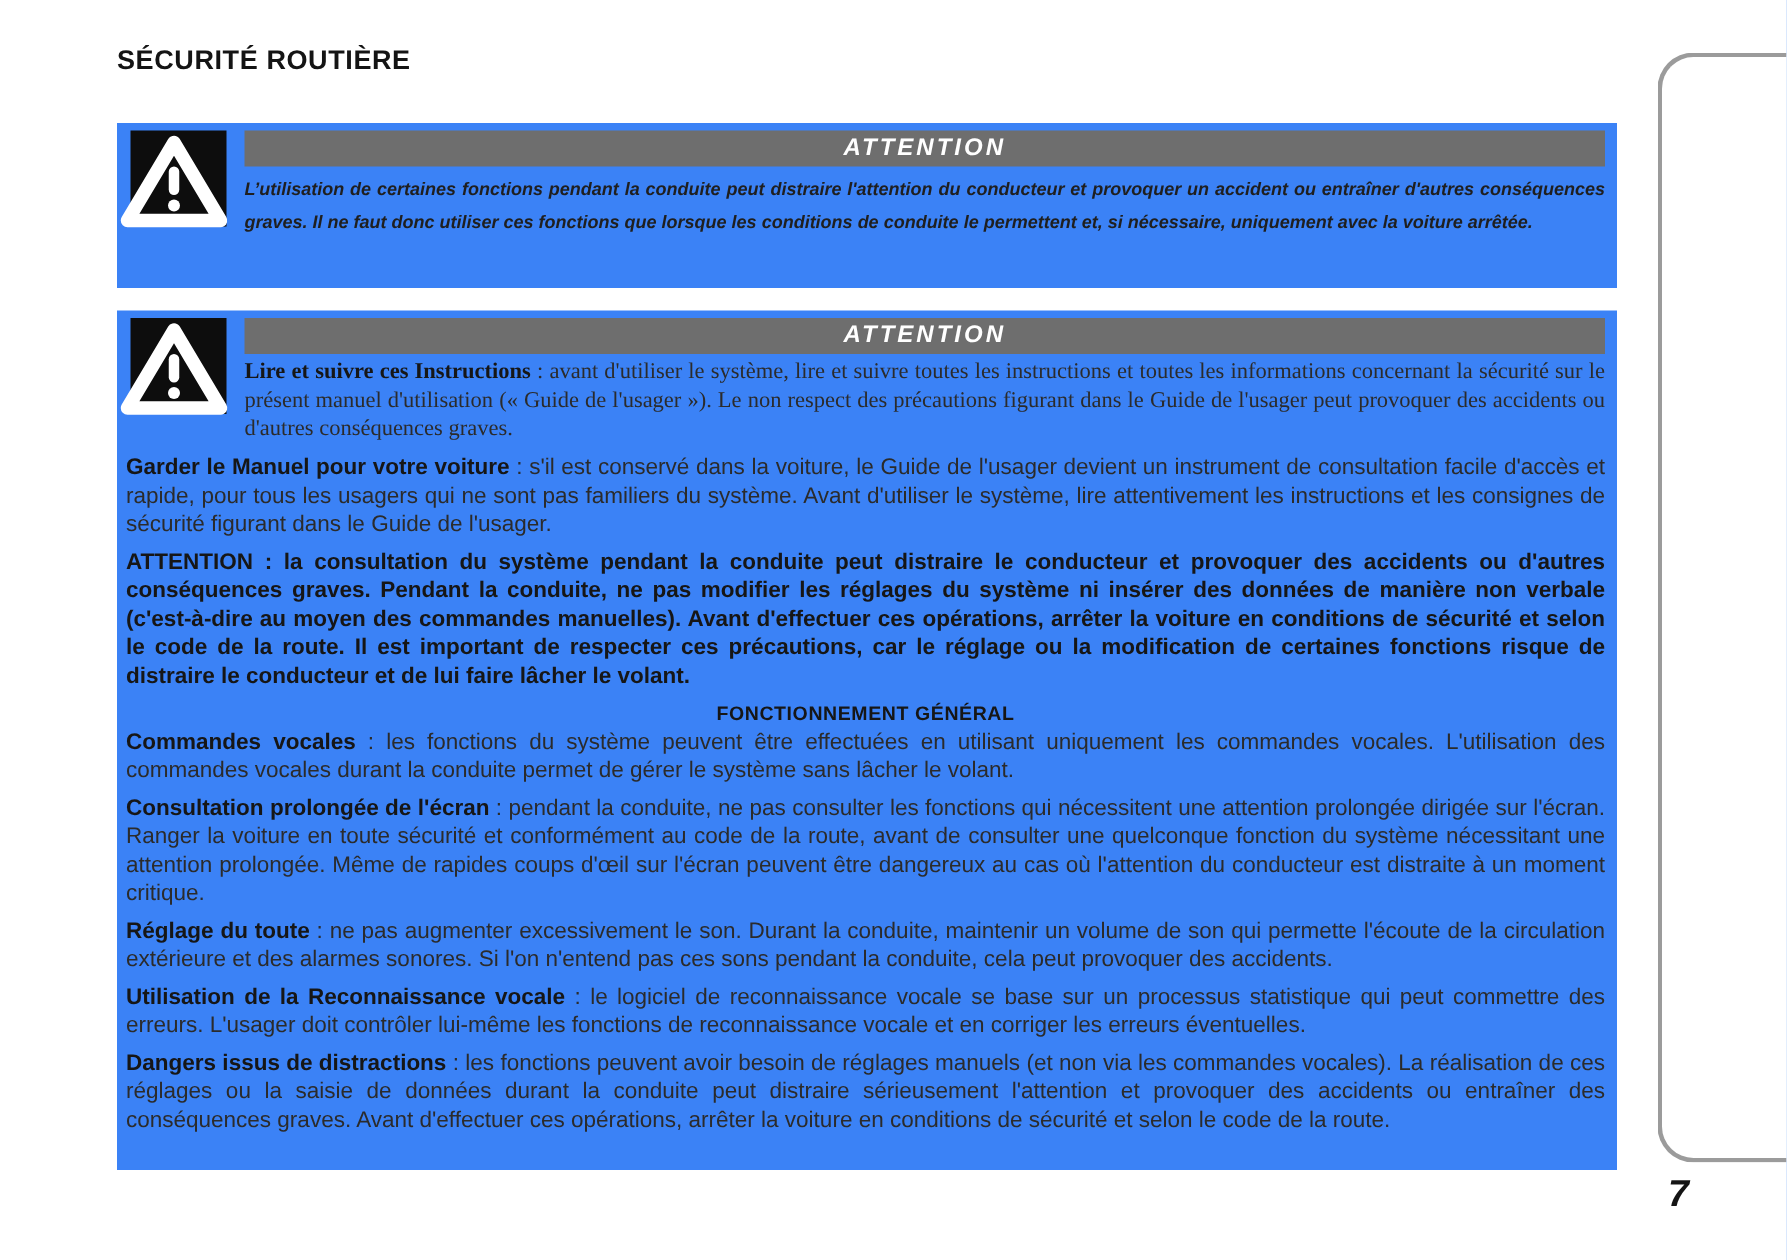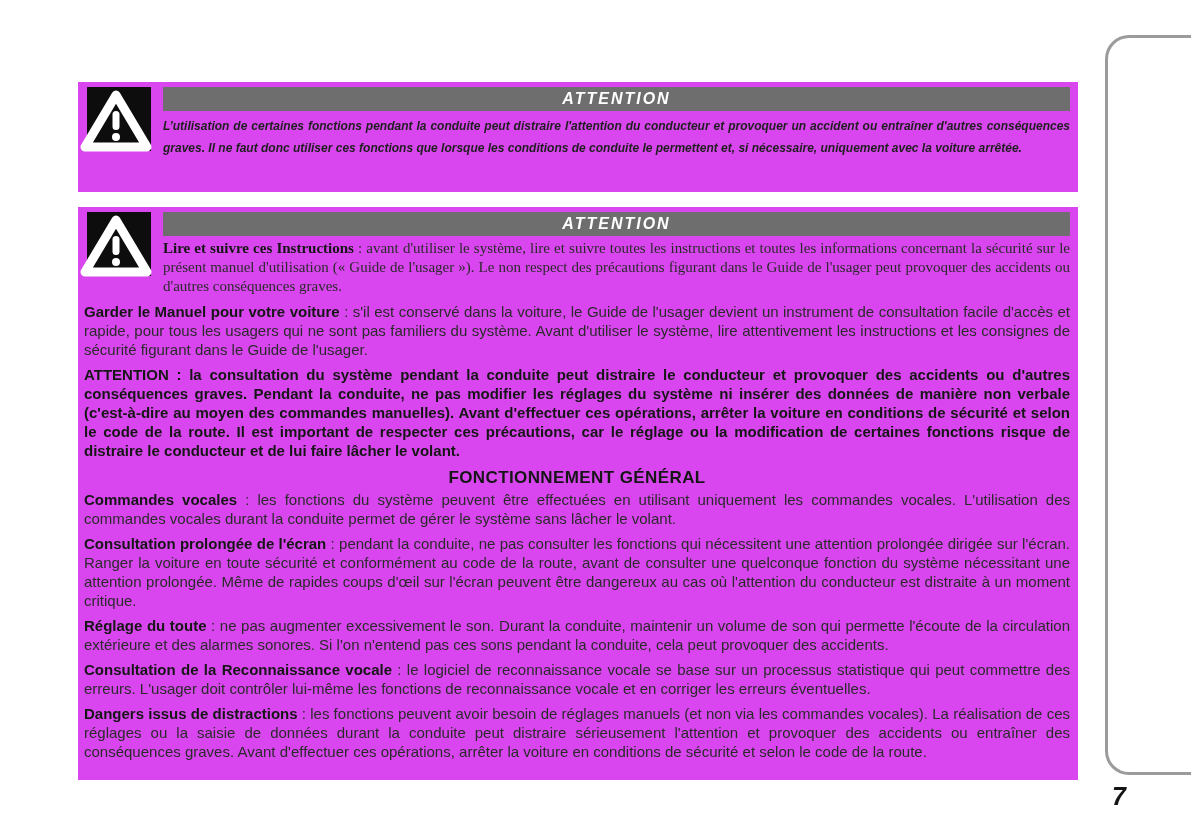--- a/index.html
+++ b/index.html
@@ -12,21 +12,21 @@
     color:#222;
   }
   
   .page-title{
     position:absolute;left:78px;top:30px;
     font-size:18px;font-weight:bold;letter-spacing:.4px;color:#141414;
   }
   
   .wbox{
     position:absolute;left:78px;width:1000px;
-    background:#d946ef;
+    background:#3b82f6;
     box-sizing:border-box;
     padding:5px 8px 6px 6px;
   }
   .wbox-1{top:82px;height:110px;}
   .wbox-2{top:207px;min-height:573px;}
   .wicon{
     width:64px;height:64px;background:#0d0d0d;
     float:left;margin:0 12px 3px 3px;
     position:relative;
   }
@@ -47,21 +47,21 @@
   
   .wbox-2 p{
     font-size:15px;line-height:19px;color:#2b2b2b;
   }
   .wbox-2 p.first{margin-top:3px;font-family:Liberation Serif, serif;}
   .wbox-2 p + p{margin-top:6px;}
   .wbox-2 b{color:#161616;}
   .section-heading{
     margin:8px 0 2px 0;
     text-align:center;
-    font-size:17px;font-weight:bold;letter-spacing:.4px;color:#161616;
+    font-size:13px;font-weight:bold;letter-spacing:.4px;color:#161616;
   }
   
   .side-tab{
     position:absolute;left:1105px;top:35px;
     width:110px;height:740px;
     box-sizing:border-box;
     border:3px solid #9b9b9b;border-right:none;
     border-radius:24px 0 0 24px;
     background:#ffffff;
   }
@@ -69,20 +69,21 @@
   .page-number{
     position:absolute;left:1112px;top:782px;
     font-size:25px;font-weight:bold;font-style:italic;color:#141414;
   }
 </style>
 </head>
 <body>
 
 <div class="page">
 
+  <div class="page-title">SÉCURITÉ ROUTIÈRE</div>
 
   <div class="wbox wbox-1">
     <div class="wicon">
       <svg width="70" height="66" viewBox="0 0 70 62">
         <path d="M35 4 L66 56 L4 56 Z" fill="#0d0d0d" stroke="#ffffff" stroke-width="9" stroke-linejoin="round"></path>
         <rect x="31.5" y="20" width="7" height="19" rx="3.5" fill="#ffffff"></rect>
         <circle cx="35" cy="46" r="4" fill="#ffffff"></circle>
       </svg>
     </div>
     <div class="wheader">ATTENTION</div>
@@ -106,21 +107,21 @@
     <p><b>ATTENTION : la consultation du système pendant la conduite peut distraire le conducteur et provoquer des accidents ou d'autres conséquences graves. Pendant la conduite, ne pas modifier les réglages du système ni insérer des données de manière non verbale (c'est-à-dire au moyen des commandes manuelles). Avant d'effectuer ces opérations, arrêter la voiture en conditions de sécurité et selon le code de la route. Il est important de respecter ces précautions, car le réglage ou la modification de certaines fonctions risque de distraire le conducteur et de lui faire lâcher le volant.</b><span></span></p>
 
     <div class="section-heading">FONCTIONNEMENT GÉNÉRAL</div>
 
     <p><b>Commandes vocales</b><span> : les fonctions du système peuvent être effectuées en utilisant uniquement les commandes vocales. L'utilisation des commandes vocales durant la conduite permet de gérer le système sans lâcher le volant.</span></p>
 
     <p><b>Consultation prolongée de l'écran</b><span> : pendant la conduite, ne pas consulter les fonctions qui nécessitent une attention prolongée dirigée sur l'écran. Ranger la voiture en toute sécurité et conformément au code de la route, avant de consulter une quelconque fonction du système nécessitant une attention prolongée. Même de rapides coups d'œil sur l'écran peuvent être dangereux au cas où l'attention du conducteur est distraite à un moment critique.</span></p>
 
     <p><b>Réglage du toute</b><span> : ne pas augmenter excessivement le son. Durant la conduite, maintenir un volume de son qui permette l'écoute de la circulation extérieure et des alarmes sonores. Si l'on n'entend pas ces sons pendant la conduite, cela peut provoquer des accidents.</span></p>
 
-    <p><b>Consultation de la Reconnaissance vocale</b><span> : le logiciel de reconnaissance vocale se base sur un processus statistique qui peut commettre des erreurs. L'usager doit contrôler lui-même les fonctions de reconnaissance vocale et en corriger les erreurs éventuelles.</span></p>
+    <p><b>Utilisation de la Reconnaissance vocale</b><span> : le logiciel de reconnaissance vocale se base sur un processus statistique qui peut commettre des erreurs. L'usager doit contrôler lui-même les fonctions de reconnaissance vocale et en corriger les erreurs éventuelles.</span></p>
 
     <p><b>Dangers issus de distractions</b><span> : les fonctions peuvent avoir besoin de réglages manuels (et non via les commandes vocales). La réalisation de ces réglages ou la saisie de données durant la conduite peut distraire sérieusement l'attention et provoquer des accidents ou entraîner des conséquences graves. Avant d'effectuer ces opérations, arrêter la voiture en conditions de sécurité et selon le code de la route.</span></p>
   </div>
 
   <div class="side-tab">
     
   </div>
 
   <div class="page-number">7</div>
 

